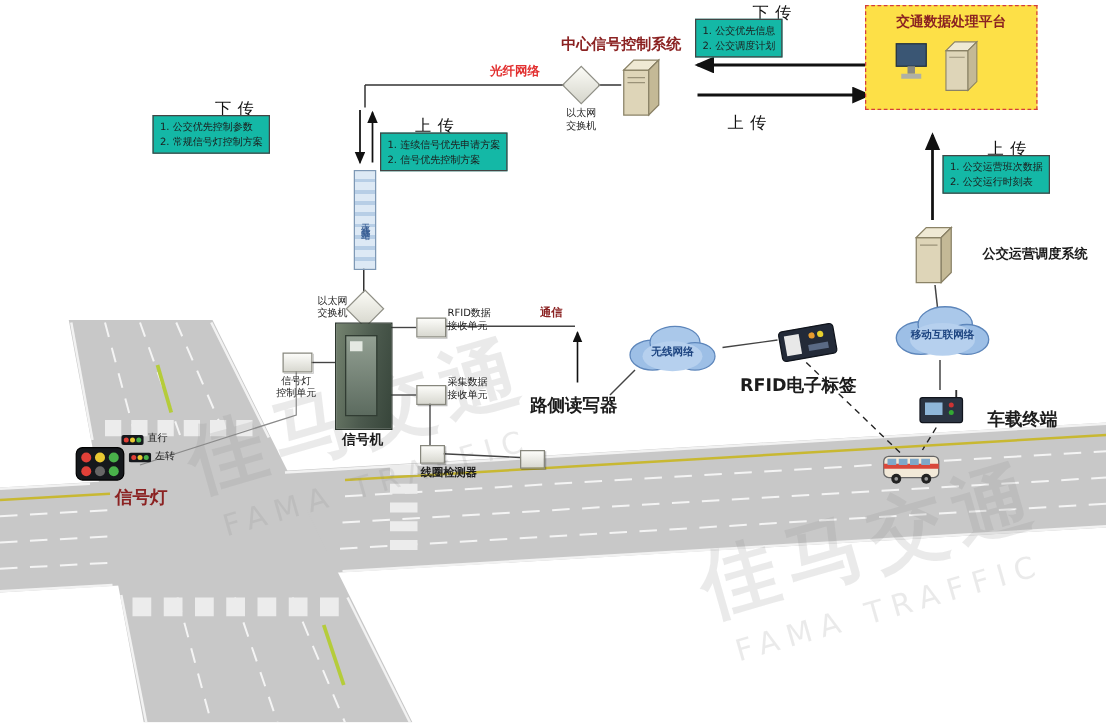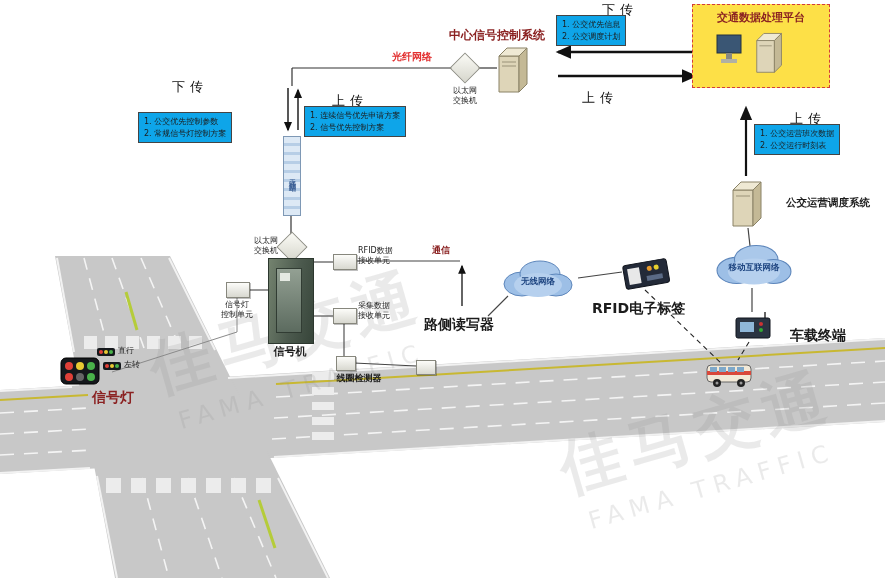--- a/index.html
+++ b/index.html
@@ -8,21 +8,21 @@
   .abs{position:absolute;}
   svg{display:block;}
   .layer{position:absolute;left:0;top:0;}
 
   
   .sys-title{font-weight:bold;font-size:12px;color:#8b2222;text-align:center;}
   .node-label{font-weight:bold;font-size:14px;color:#1c1c1c;text-align:center;white-space:nowrap;}
   .small-label{font-size:8px;color:#222;text-align:center;line-height:1.25;white-space:nowrap;}
   .fiber{font-weight:bold;font-size:10px;color:#e23030;white-space:nowrap;}
   .comm{font-weight:bold;font-size:9px;color:#8b2222;white-space:nowrap;}
-  .callout{border:1px solid #444;background:#0ea5e9;padding:3px 5px;font-size:8px;line-height:1.45;white-space:nowrap;z-index:6;}
+  .callout{border:1px solid #444;background:#14b8a6;padding:3px 5px;font-size:8px;line-height:1.45;white-space:nowrap;z-index:6;}
   .callout-title{font-size:13px;letter-spacing:5px;text-align:center;color:#111;white-space:nowrap;z-index:6;}
 
   
   .diamond{width:20px;height:20px;transform:rotate(45deg);
            background:linear-gradient(135deg,#fbfbf6,#d6d6cc);border:1px solid #8f8f85;}
   .unitbox{width:22px;height:14px;background:linear-gradient(#fcfcf9,#d8d8d0);
            border:1px solid #87877d;box-shadow:1px 1px 0 rgba(0,0,0,.25);}
   .tower{width:16px;height:78px;border:1px solid #7e98b5;
          background:repeating-linear-gradient(180deg,#dde9f5 0 6px,#b7cee6 6px 9px);
          display:flex;align-items:center;justify-content:center;}
@@ -315,21 +315,21 @@
 
   <div class="abs callout-title" style="left:588px;top:1px;width:64px;">下传</div>
   <div class="abs callout" style="left:556px;top:15px;">
     <div>1. 公交优先信息</div>
     <div>2. 公交调度计划</div>
   </div>
 
   <div class="abs callout-title" style="left:568px;top:89px;width:64px;">上传</div>
 
   <div class="abs callout-title" style="left:158px;top:78px;width:64px;">下传</div>
-  <div class="abs callout" style="left:138px;top:92px;margin-top:20px;">
+  <div class="abs callout" style="left:122px;top:92px;">
     <div>1. 公交优先控制参数</div>
     <div>2. 常规信号灯控制方案</div>
   </div>
 
   <div class="abs callout-title" style="left:318px;top:92px;width:64px;">上传</div>
   <div class="abs callout" style="left:304px;top:106px;">
     <div>1. 连续信号优先申请方案</div>
     <div>2. 信号优先控制方案</div>
   </div>
 

